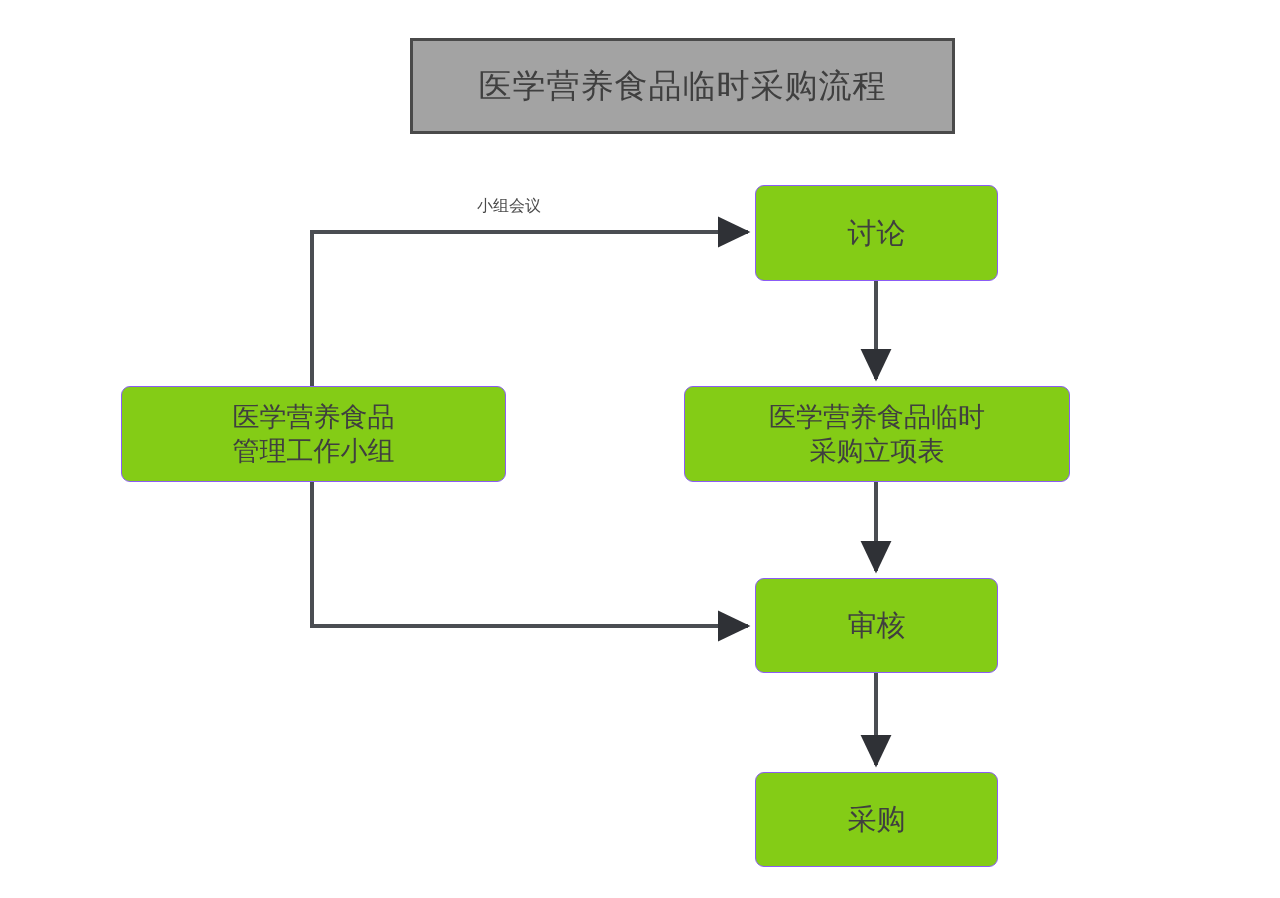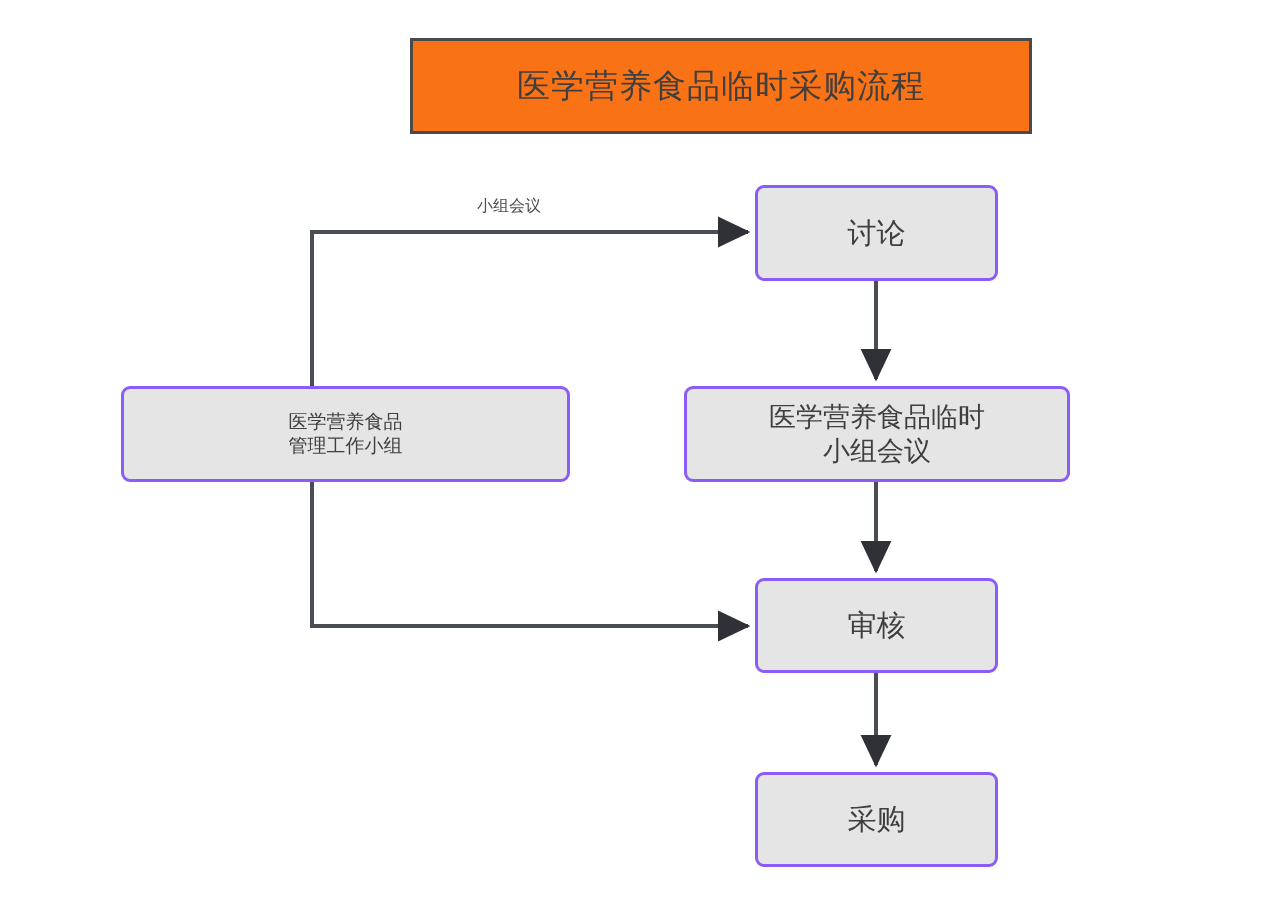--- a/index.html
+++ b/index.html
@@ -20,46 +20,46 @@
   #edge-layer {
     position: absolute;
     left: 0;
     top: 0;
     width: 1280px;
     height: 898px;
   }
   .node {
     position: absolute;
     box-sizing: border-box;
-    background: #e5e5e5;
-    border: 3px solid #8b5cf6;
+    background: #84cc16;
+    border: 1px solid #8b5cf6;
     display: flex;
     align-items: center;
     justify-content: center;
     text-align: center;
     color: #3f3f3f;
     line-height: 1.26;
     z-index: 2;
   }
   .node.rounded { border-radius: 9px; }
   .node.square  { border-radius: 0; border-width: 3px; }
   .node-title {
-    left: 410px;  top: 38px;  width: 622px; height: 96px;
+    left: 410px;  top: 38px;  width: 545px; height: 96px;
     font-size: 33px;
     letter-spacing: 1px;
-    background: #f97316;
+    background: #a3a3a3;
     border-color: #4a4a4a;
   }
   .node-discussion {
     left: 755px; top: 185px; width: 243px; height: 96px;
     font-size: 29px;
   }
   .node-group {
-    left: 121px; top: 386px; width: 449px; height: 96px;
-    font-size: 19px;
+    left: 121px; top: 386px; width: 385px; height: 96px;
+    font-size: 27px;
   }
   .node-form {
     left: 684px; top: 386px; width: 386px; height: 96px;
     font-size: 27px;
   }
   .node-review {
     left: 755px; top: 578px; width: 243px; height: 95px;
     font-size: 29px;
   }
   .node-purchase {
@@ -107,21 +107,21 @@
     <span class="node-label">讨论</span>
   </div>
 
   <div class="node rounded node-group">
     <span class="node-label">医学营养食品
 管理工作小组</span>
   </div>
 
   <div class="node rounded node-form">
     <span class="node-label">医学营养食品临时
-小组会议</span>
+采购立项表</span>
   </div>
 
   <div class="node rounded node-purchase">
     <span class="node-label">采购</span>
   </div>
 
   <div class="node rounded node-review">
     <span class="node-label">审核</span>
   </div>
 

